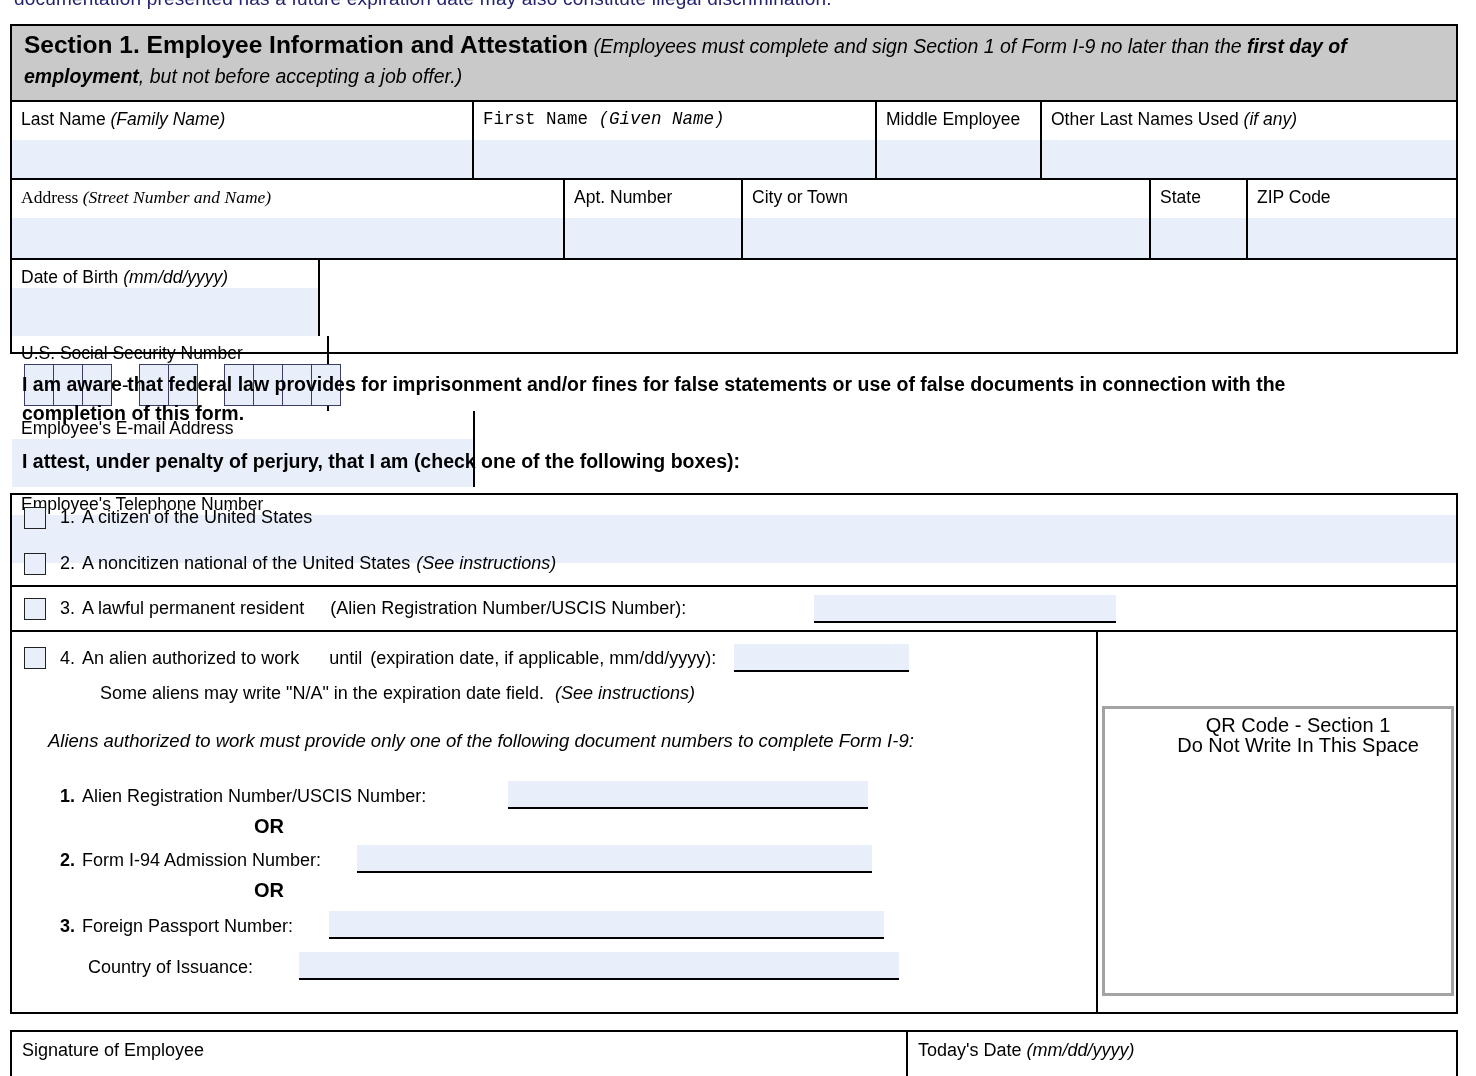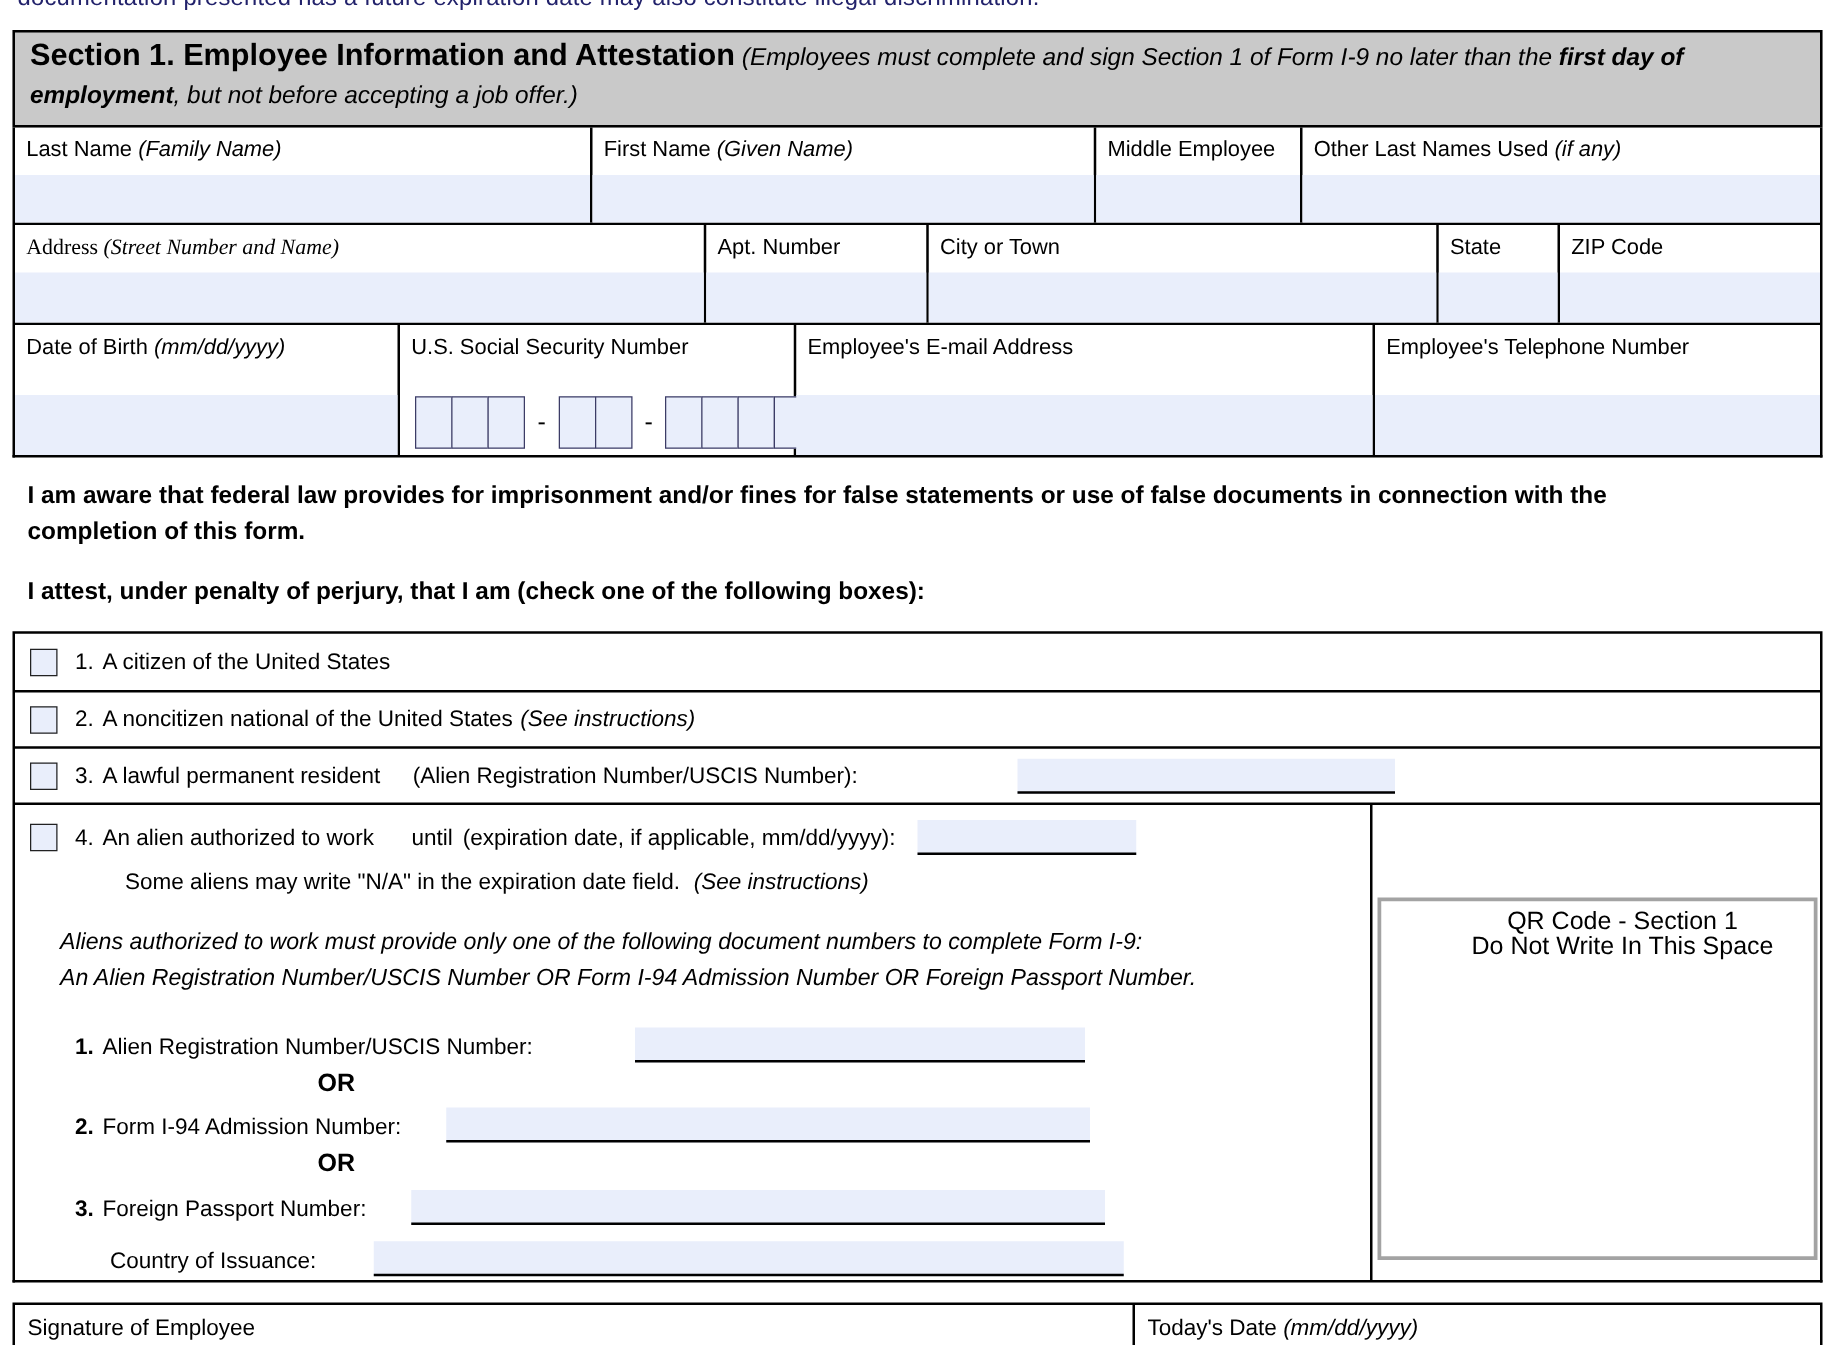--- a/index.html
+++ b/index.html
@@ -27,27 +27,27 @@
   .hdr-title { font-weight: bold; font-size: 24.5px; }
   .hdr-sub { font-style: italic; font-size: 19.5px; }
   .hdr-sub b { font-style: italic; }
 
   
   .tbl { margin-left: 10px; width: 1448px; border: 2px solid #000; border-top: none; }
   .trow { display: flex; border-bottom: 2px solid #000; }
   .trow:last-child { border-bottom: none; }
   .cell { display: flex; flex-direction: column; justify-content: space-between; border-right: 2px solid #000; }
   .cell:last-child { border-right: none; }
-  .r1 { height: 78px; } .r2 { height: 80px; } .r3 { height: 104px; }
+  .r1 { height: 78px; } .r2 { height: 80px; } .r3 { height: 92px; flex-direction: column; }
   .cell-label { padding: 6px 9px 0; font-size: 17.5px; line-height: 22px; }
   .cell-label i { font-style: italic; }
   .fill { background: #e9eefb; width: 100%; }
   .h38 { height: 38px; } .h40 { height: 40px; } .h48 { height: 48px; }
 
-  .w-last { width: 462px; } .w-first { width: 403px; } .w-mi { width: 165px; } .w-oln { flex: 1; }
+  .w-last { width: 462px; } .w-first { width: 403px; font-family: Liberation Mono, monospace; } .w-mi { width: 165px; } .w-oln { flex: 1; }
   .w-addr { width: 553px; font-family: Liberation Serif, serif; } .w-apt { width: 178px; } .w-city { width: 408px; } .w-state { width: 97px; } .w-zip { flex: 1; }
   .w-dob { width: 308px; } .w-ssn { width: 317px; } .w-email { width: 463px; } .w-phone { flex: 1; }
 
   .ssn-wrap { display: flex; align-items: center; margin: 0 0 5px 12px; }
   .ssn-group { display: flex; }
   .ssn-box { width: 30px; height: 42px; background: #e9eefb; border: 1px solid #3c3c66; }
   .ssn-box + .ssn-box { margin-left: -1px; }
   .ssn-dash { margin: 0 10px; font-size: 20px; }
 
   
@@ -222,21 +222,20 @@
         <span class="until">until</span>
         <span>(expiration date, if applicable, mm/dd/yyyy):</span>
         <span class="ufield f-exp"></span>
       </div>
       <div class="opt4-note">
         <span>Some aliens may write "N/A" in the expiration date field.</span>
         <span class="ital">(See instructions)</span>
       </div>
       <div class="aliens-note">
         <div>Aliens authorized to work must provide only one of the following document numbers to complete Form I-9:</div>
-        <div>An Alien Registration Number/USCIS Number OR Form I-94 Admission Number OR Foreign Passport Number.</div>
       </div>
       <div class="doc-line doc1">
         <span class="b">1.</span>
         <span>Alien Registration Number/USCIS Number:</span>
         <span class="ufield f-doc1"></span>
       </div>
       <div class="or-line">OR</div>
       <div class="doc-line doc2">
         <span class="b">2.</span>
         <span>Form I-94 Admission Number:</span>

